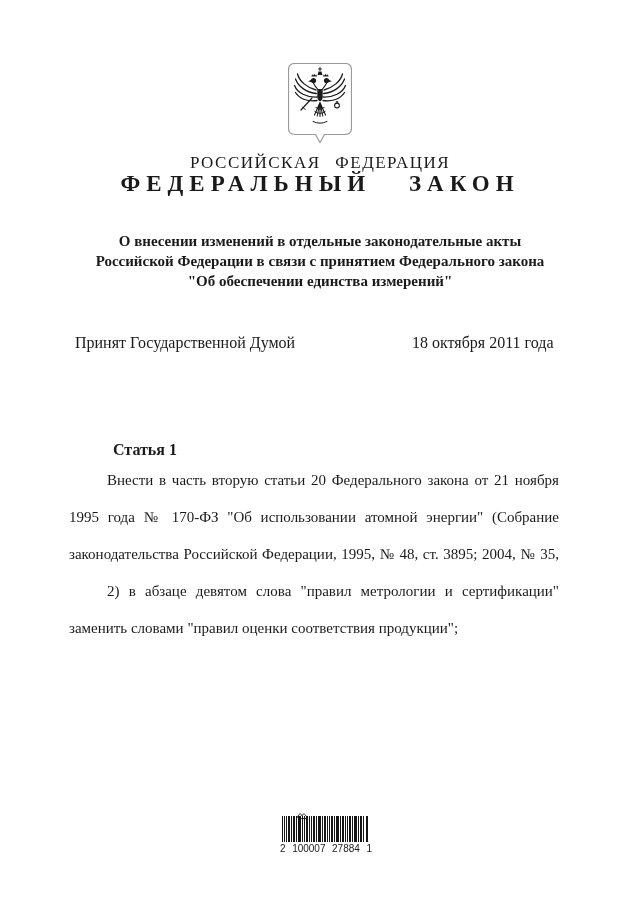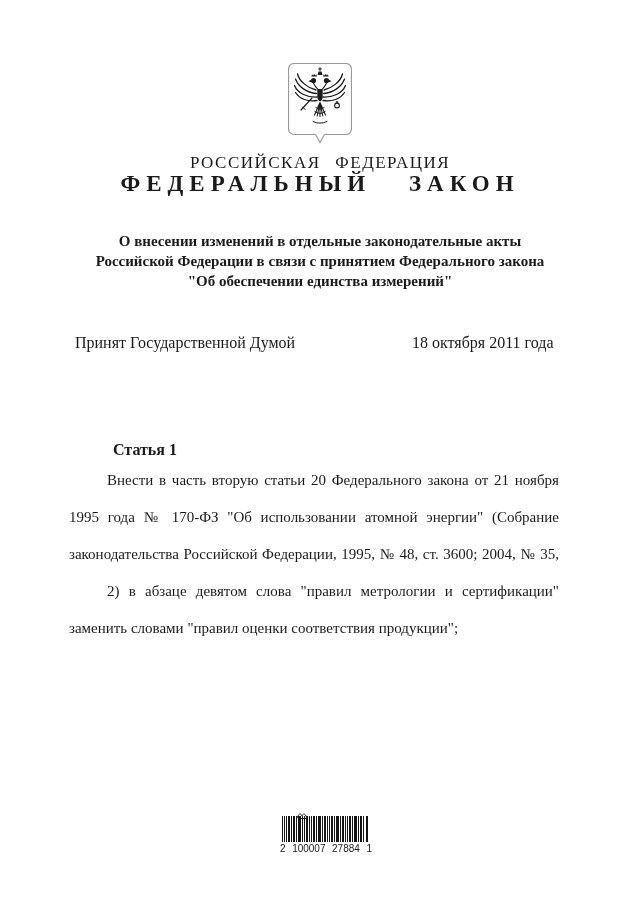--- a/index.html
+++ b/index.html
@@ -171,21 +171,21 @@
   <div class="adopted-row">
     <span>Принят Государственной Думой</span>
     <span class="adopted-date">18 октября 2011 года</span>
   </div>
 
   <div class="article-heading">Статья 1</div>
 
   <div class="body-block">
     <div class="ln indent jst">Внести в часть вторую статьи 20 Федерального закона от 21 ноября</div>
     <div class="ln jst">1995 года № 170-ФЗ "Об использовании атомной энергии" (Собрание</div>
-    <div class="ln jst">законодательства Российской Федерации, 1995, № 48, ст. 3600; 2004, № 35,</div>
+    <div class="ln jst">законодательства Российской Федерации, 1995, № 48, ст. 3895; 2004, № 35,</div>
     <div class="ln indent jst">2) в абзаце девятом слова "правил метрологии и сертификации"</div>
     <div class="ln">заменить словами "правил оценки соответствия продукции";</div>
   </div>
 
   <div class="barcode-wrap">
     <div class="barcode-mark">
       <svg width="16" height="9" viewBox="0 0 16 9">
         <g stroke="#2a2a2a" fill="none" stroke-width="1">
           <path d="M3 7 C5 2 7 2 8 5 C9 2 11 2 13 7"></path>
           <path d="M4 7.5 h8"></path>

